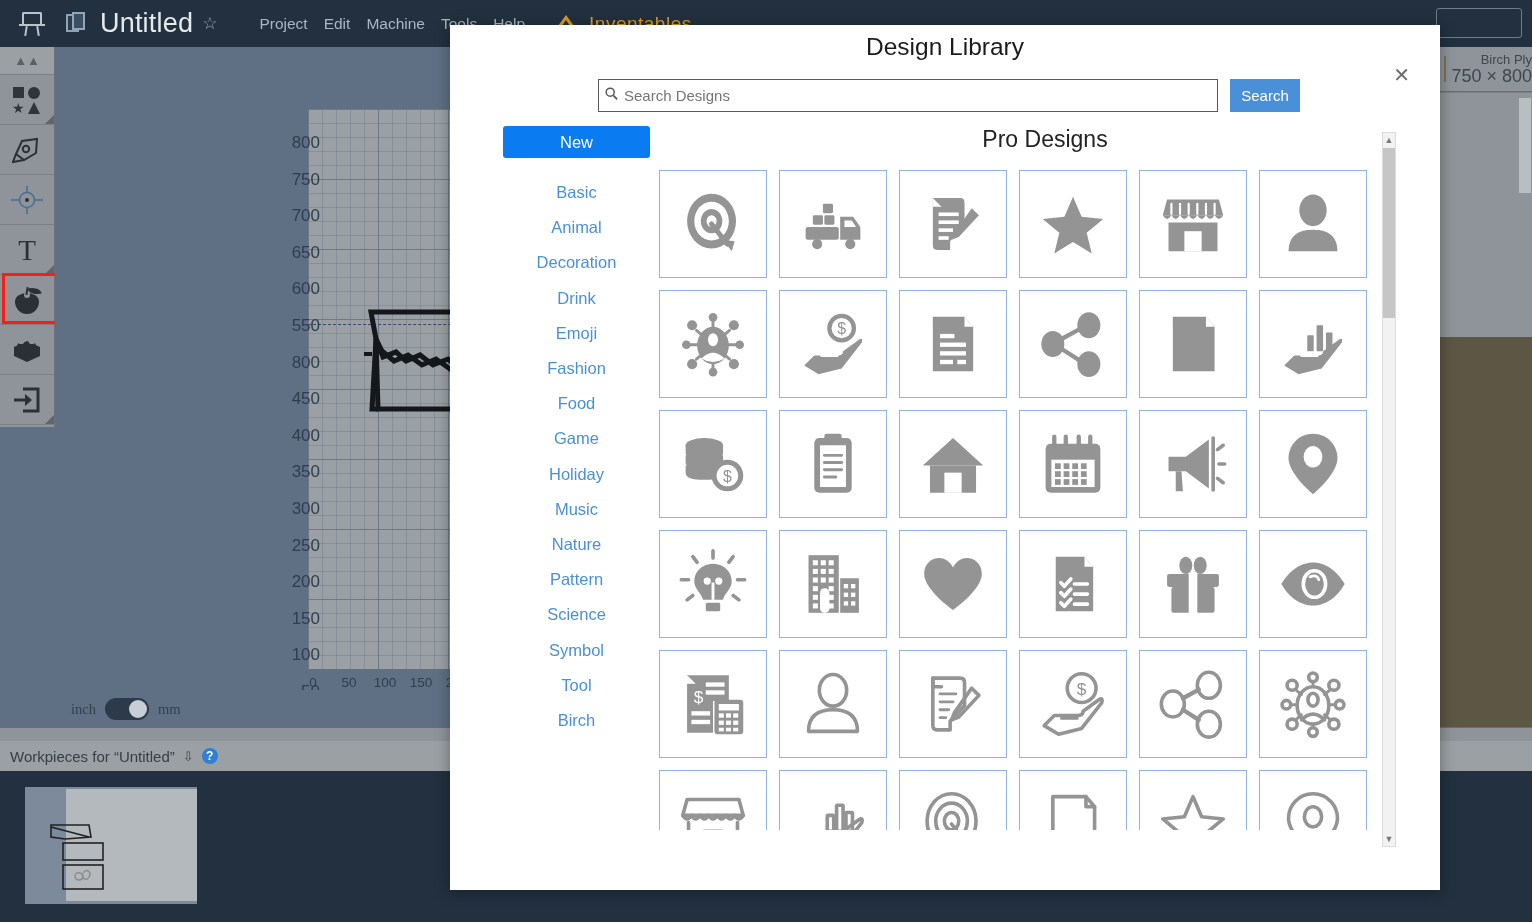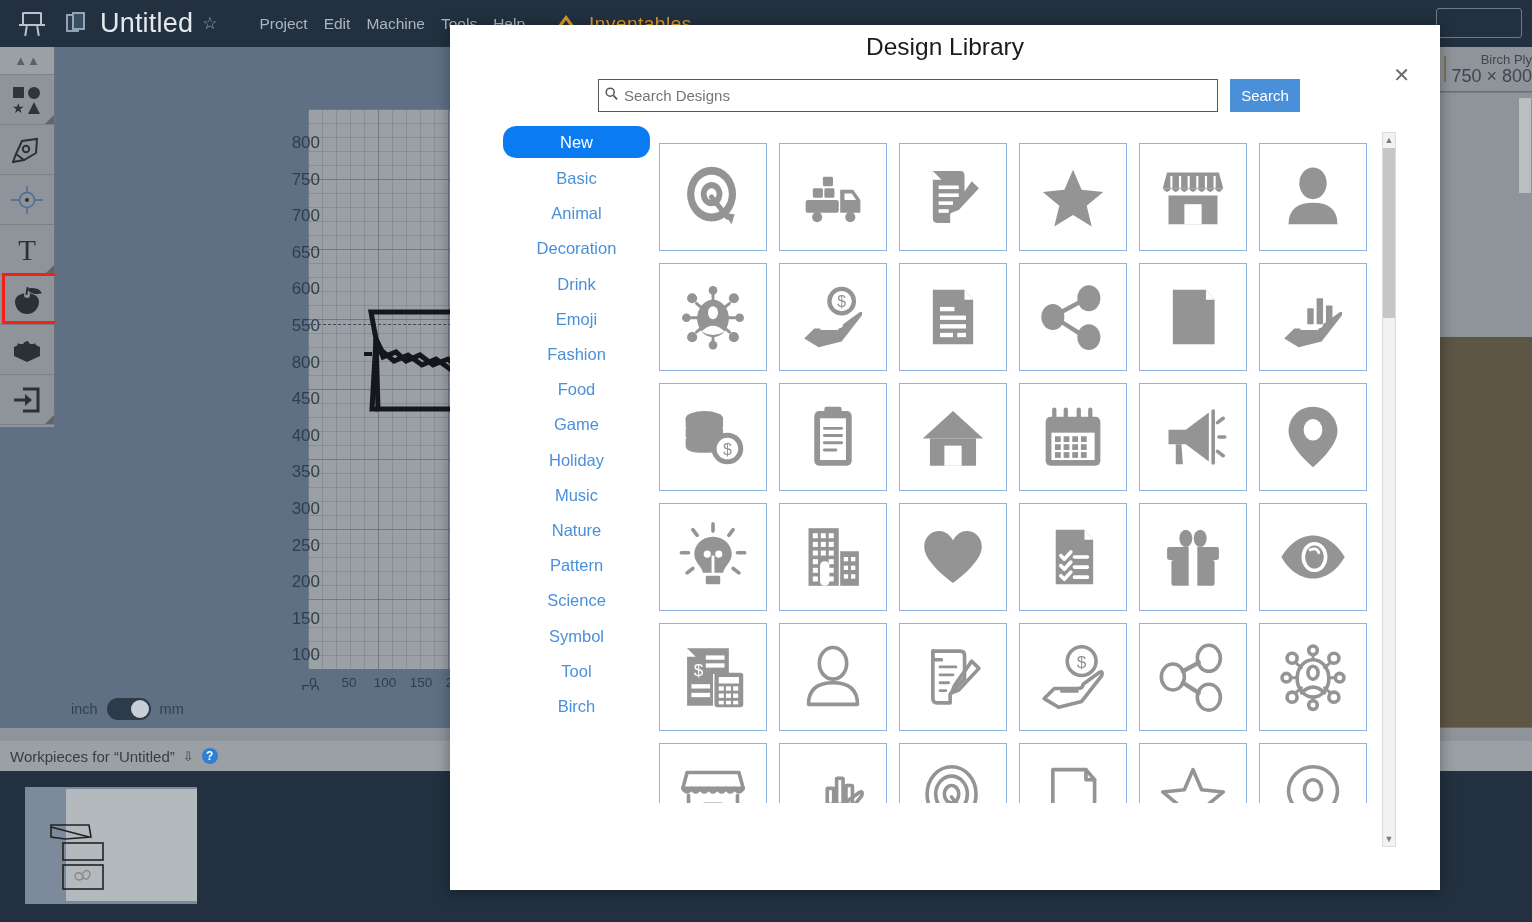--- a/index.html
+++ b/index.html
@@ -98,21 +98,21 @@
       repeating-linear-gradient(to right, rgba(75,92,115,.45) 0 1px, transparent 1px 70px),
       repeating-linear-gradient(to bottom, rgba(75,92,115,.45) 0 1px, transparent 1px 70px);
   }
   .dash-line { position: absolute; left: 0; top: 215px; width: 100%; height: 0;
     border-top: 1px dashed #3b4a5e; }
   .piece { position: absolute; stroke: #14181c; fill: none; stroke-width: 5; }
 
   
   .units { position: absolute; left: 55px; top: 690px; width: 1385px; height: 38px;
     background: #5f7085; display: flex; align-items: center; padding-left: 16px; gap: 9px; }
-  .unit-lbl { font-size: 14.5px; color: #33414f; }
+  .unit-lbl { font-size: 14.5px; color: #33414f; font-family: Liberation Serif, serif; }
   .toggle { width: 44px; height: 22px; background: #2c3a49; border-radius: 11px; position: relative; }
   .toggle .knob { position: absolute; right: 2px; top: 2px; width: 18px; height: 18px; background: #c7ced5; border-radius: 50%; }
 
   
   .wp-header { position: absolute; left: 0; top: 728px; width: 1532px; height: 28px;
     background: #8e9499; }
   .wp-bar { position: absolute; left: 0; top: 741px; width: 1532px; height: 30px;
     background: #9aa0a4; display: flex; align-items: center; padding-left: 10px; gap: 8px; }
   .wp-title { font-size: 15px; color: #343e48; }
   .wp-chev { font-size: 13px; color: #3c4751; }
@@ -147,21 +147,21 @@
   .search-ico { position: absolute; left: 6px; top: 7px; width: 13px; height: 13px; }
   .search-input { position: absolute; left: 25px; top: 0; width: 585px; height: 31px; border: 0; outline: none;
     font-size: 15px; color: #8a8a8a; font-family: "Liberation Sans", sans-serif; background: transparent; }
   .search-btn { width: 70px; height: 33px; background: #4a90d9; color: #fff; border: 0;
     font-size: 15px; margin-left: 12px; font-family: "Liberation Sans", sans-serif; cursor: pointer; }
 
   .modal-body { display: flex; margin-top: 14px; height: 730px; position: relative;}
   .cats { width: 200px; padding-left: 53px; }
   .cat { height: 35.2px; display: flex; align-items: center; justify-content: center;
     font-size: 16.5px; color: #4a90d9; }
-  .cat.active { background: #0b7bf2; color: #fff; border-radius: 13px; height: 32px; margin-bottom: 3px;}
+  .cat.active { background: #0b7bf2; color: #fff; border-radius: 3px; height: 32px; margin-bottom: 17px;}
   .designs { flex: 1; position: relative; }
   .designs-title { text-align: center; font-size: 23px; color: #222; font-weight: 400; }
   .grid { margin-top: 17px; display: grid; grid-template-columns: repeat(6, 108px);
     gap: 12px 12px; padding-left: 9px; width: 740px;
     max-height: 660px; overflow: hidden; }
   .tile { width: 108px; height: 108px; border: 1px solid #8db4e2; background: #fff;
     display: flex; align-items: center; justify-content: center; }
   .tile svg { width: 72px; height: 72px; }
   .sc { position: absolute; right: 44px; top: 6px; width: 14px; height: 715px; background: #f2f2f2; border: 1px solid #dcdcdc;}
   .sc-up, .sc-dn { position: absolute; left: 0; width: 12px; height: 14px; color: #7a7a7a;
@@ -398,20 +398,21 @@
         <div class="cat">Music</div>
         <div class="cat">Nature</div>
         <div class="cat">Pattern</div>
         <div class="cat">Science</div>
         <div class="cat">Symbol</div>
         <div class="cat">Tool</div>
         <div class="cat">Birch</div>
       </div>
 
       <div class="designs">
+        <div class="designs-title">Pro Designs</div>
         <div class="grid" id="design-grid">
             <div class="tile">
               <div style="width: 72px; height: 72px;"><svg viewBox="0 0 100 100" fill="#949494" stroke="none" stroke-width="0" stroke-linejoin="round" stroke-linecap="round">
                   <ellipse cx="48" cy="46" rx="34" ry="38"></ellipse>
     <ellipse cx="48" cy="46" rx="24" ry="27" fill="#fff"></ellipse>
                   <ellipse cx="48" cy="46" rx="15" ry="17" fill="#949494"></ellipse>
                   <ellipse cx="48" cy="46" rx="7" ry="8" fill="#fff"></ellipse>
     <path d="M48 50 L70 78" stroke="#949494" stroke-width="7" fill="none"></path>
     <path d="M64 72 L80 74 L76 88 Z" fill="#949494"></path>
                 </svg></div>

